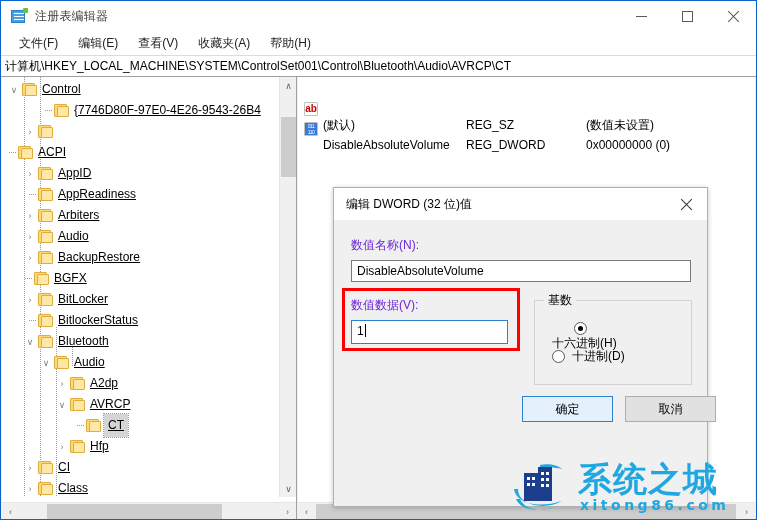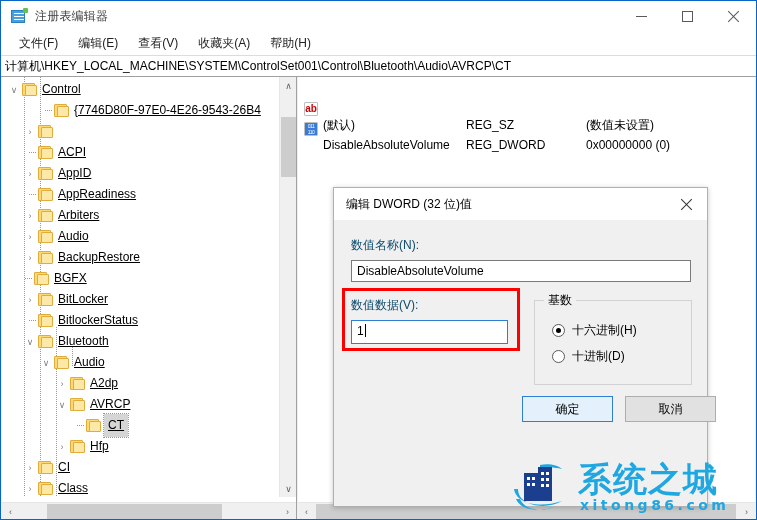--- a/index.html
+++ b/index.html
@@ -290,21 +290,21 @@
   .dlg-close .x { position: relative; width: 13px; height: 13px; }
   .dlg-close .x::before, .dlg-close .x::after {
     content: ""; position: absolute; left: -1px; top: 6px;
     width: 15px; height: 1px; background: #333;
   }
   .dlg-close .x::before { transform: rotate(45deg); }
   .dlg-close .x::after  { transform: rotate(-45deg); }
 
   .dlg-body { position: absolute; left: 0; top: 32px; width: 373px; height: 213px; }
 
-  .lbl { position: absolute; font-size: 12px; color: #0c4a6e; white-space: nowrap; }
+  .lbl { position: absolute; font-size: 12px; color: #6d28d9; white-space: nowrap; }
 
   .tbox {
     position: absolute;
     background: #ffffff;
     border: 1px solid #7a7a7a;
     font-size: 12px; color: #000;
     line-height: 20px;
     padding-left: 5px;
     overflow: hidden;
     white-space: nowrap;
@@ -444,21 +444,21 @@
               </span>
               <span class="tlabel">{7746D80F-97E0-4E26-9543-26B4</span>
             </div>
             <div class="tnode" style="padding-left: 20px;">
               <span class="twist">›</span>
               <span class="folder">
                 <span class="back"></span>
                 <span class="front"></span>
               </span>
             </div>
-            <div class="tnode" style="padding-left: 20px;">
+            <div class="tnode" style="">
               <span class="dash"></span>
               <span class="folder">
                 <span class="back"></span>
                 <span class="front"></span>
               </span>
               <span class="tlabel">ACPI</span>
             </div>
             <div class="tnode" style="padding-left: 20px;">
               <span class="twist">›</span>
               <span class="folder">
@@ -637,21 +637,21 @@
 
       <div class="lbl" style="left:17px;top:17px;">数值名称(N):</div>
       <div class="tbox" style="left:17px;top:40px;width:340px;height:22px;">DisableAbsoluteVolume</div>
 
       <div class="lbl" style="left:17px;top:77px;">数值数据(V):</div>
       <div class="tbox focused" style="left:17px;top:100px;width:157px;height:24px;"><span>1</span><span class="caret"></span></div>
       <div class="redbox" style="left:8px;top:68px;width:178px;height:63px;"></div>
 
       <div class="group" style="left:200px;top:80px;width:158px;height:85px;"></div>
       <div class="group-title" style="left:210px;top:72px;">基数</div>
-      <div class="radio-row" style="left:218px;top:102px;">
+      <div class="radio-row" style="left:218px;top:102px;flex-direction:column;">
         <span class="radio on"></span>
         <span>十六进制(H)</span>
       </div>
       <div class="radio-row" style="left:218px;top:128px;">
         <span class="radio"></span>
         <span>十进制(D)</span>
       </div>
 
       <div class="btn primary" style="left:188px;top:176px;width:91px;">确定</div>
       <div class="btn" style="left:291px;top:176px;width:91px;">取消</div>

